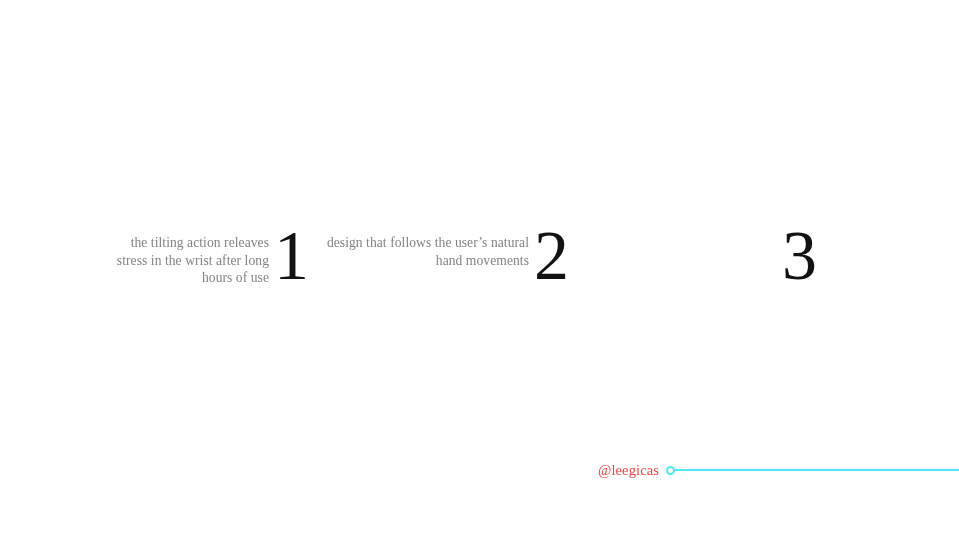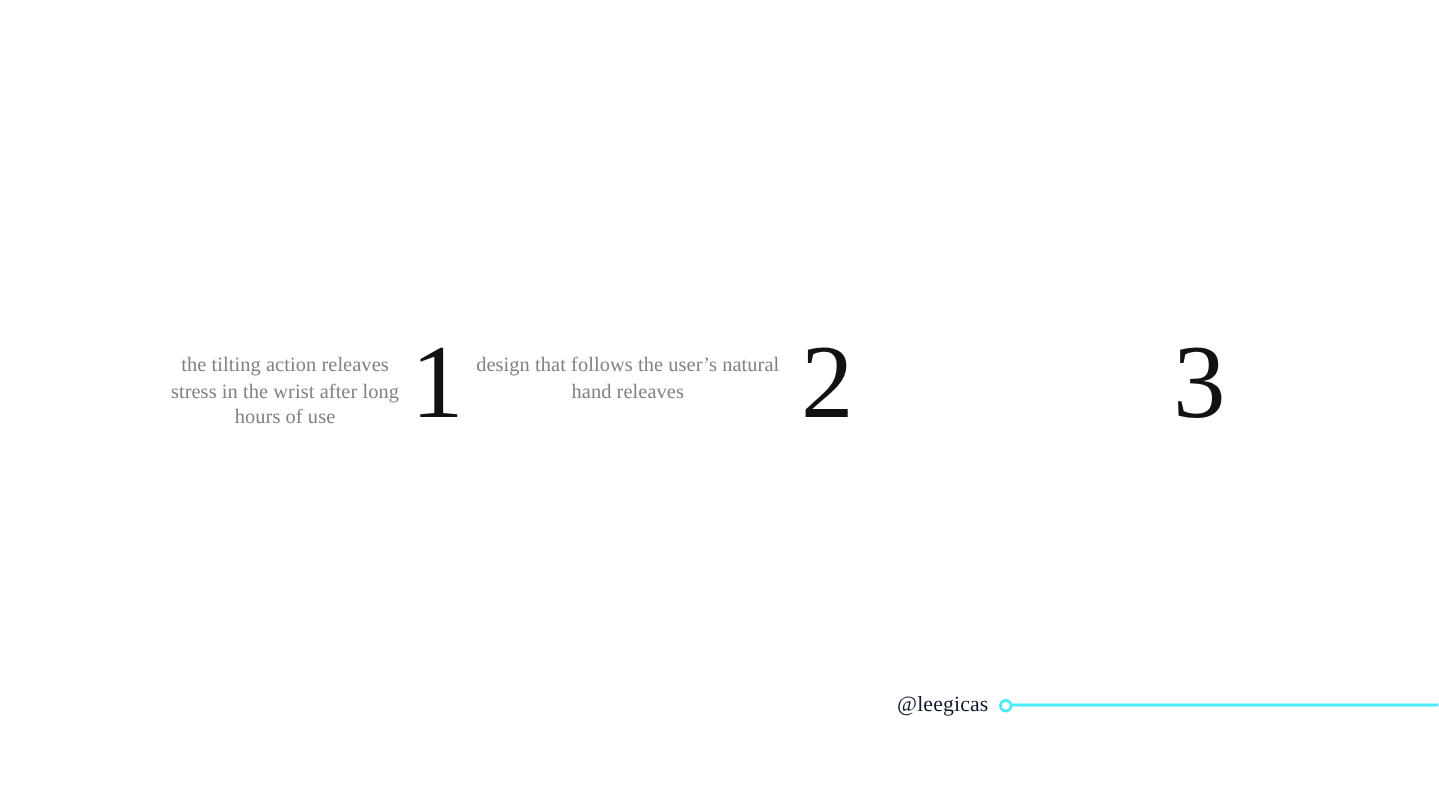--- a/index.html
+++ b/index.html
@@ -37,21 +37,21 @@
     align-items: flex-start;
     justify-content: flex-end;
   }
 
   
   .feature-1 { width: 197px; }
   .feature-2 { width: 260px; margin-left: 0px; }
   .feature-3 { width: 248px; margin-left: 0px; }
 
   .feature-text {
-    text-align: center;
+    text-align: right;
     color: #828282;
     font-size: 13.6px;
     line-height: 17.6px;
     letter-spacing: 0.05px;
     padding-top: 6px;
     white-space: pre-line;
   }
 
   .feature-numeral {
     font-size: 70px;
@@ -65,21 +65,21 @@
   
   .footer-credit {
     position: absolute;
     left: 598px;
     top: 461px;
     right: 0;
     display: flex;
     align-items: center;
   }
   .footer-handle {
-    color: #0f172a;
+    color: #ef4444;
     font-size: 14.5px;
     line-height: 18px;
     letter-spacing: 0.1px;
     white-space: nowrap;
   }
   .footer-dot {
     width: 9px;
     height: 9px;
     border: 2px solid #4ce9f7;
     border-radius: 50%;
@@ -100,21 +100,21 @@
 <div class="slide">
 
   <div class="feature-row">
 
     <div class="feature feature-1">
       <div class="feature-text">the tilting action releaves stress in the wrist after long hours of use</div>
       <div class="feature-numeral">1</div>
     </div>
 
     <div class="feature feature-2">
-      <div class="feature-text">design that follows the user’s natural hand releaves</div>
+      <div class="feature-text">design that follows the user’s natural hand movements</div>
       <div class="feature-numeral">2</div>
     </div>
 
     <div class="feature feature-3">
       <div class="feature-numeral">3</div>
     </div>
 
   </div>
 
   <div class="footer-credit">

